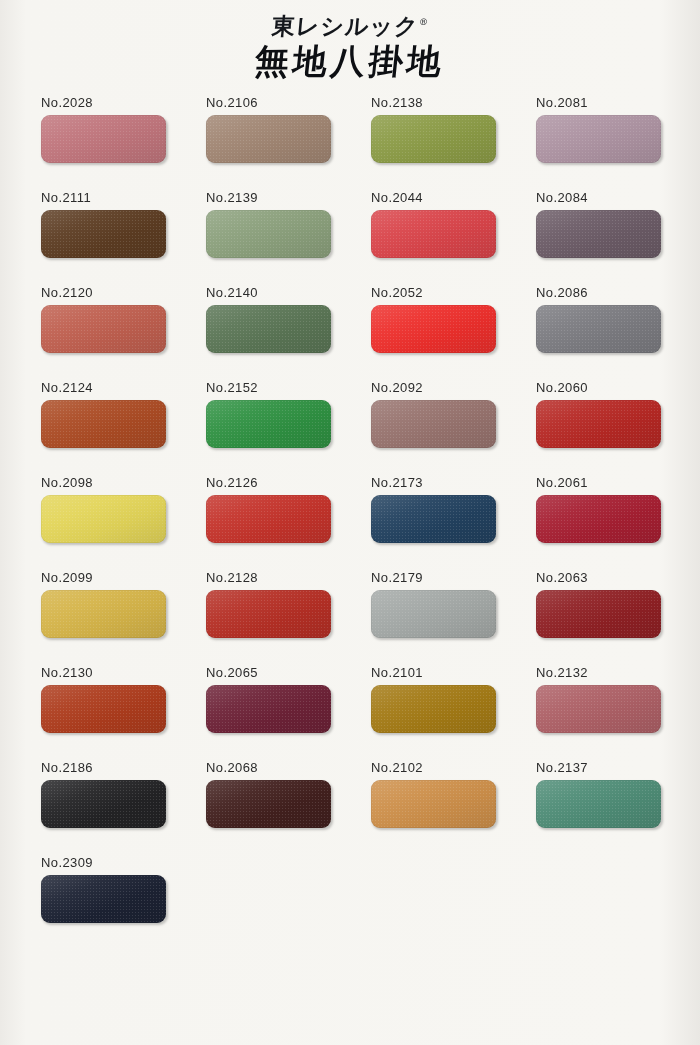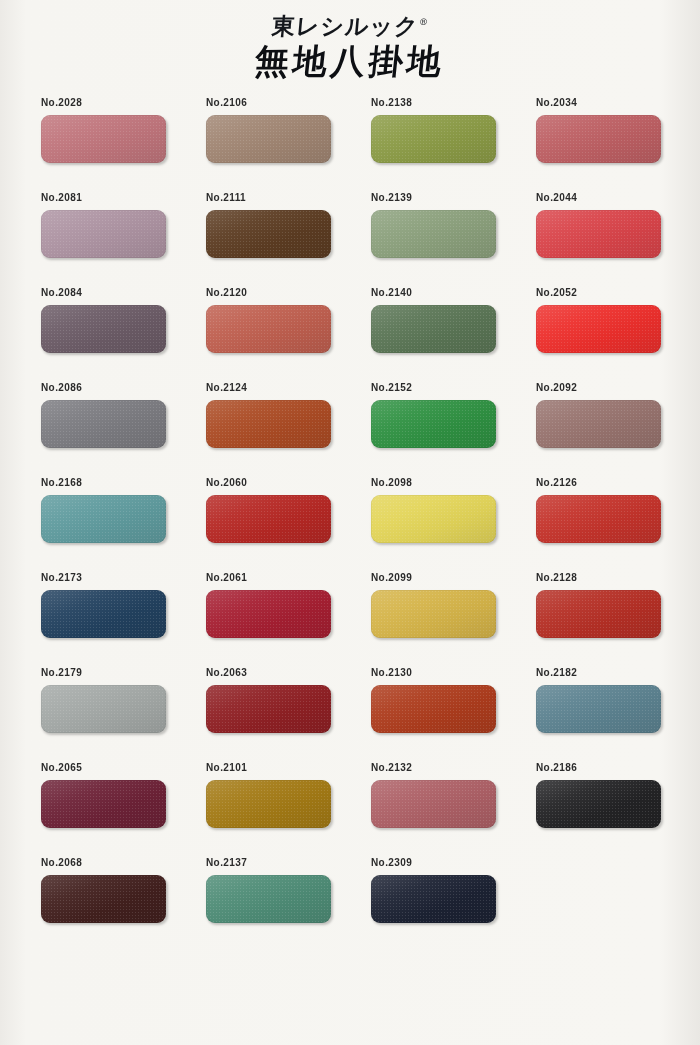--- a/index.html
+++ b/index.html
@@ -74,22 +74,22 @@
     grid-template-columns: repeat(4, 125px);
     grid-auto-rows: 95px;
     column-gap: 40px;
     row-gap: 0px;
   }
   .cell {
     position: relative;
   }
   .cell-label {
     font-family: "Liberation Sans", sans-serif;
-    font-size: 10px;
-    font-weight: bold;
+    font-size: 13px;
+    font-weight: normal;
     color: #2b2b2b;
     letter-spacing: 0.4px;
     line-height: 13px;
     margin-bottom: 6px;
     white-space: nowrap;
   }
   .swatch {
     width: 125px;
     height: 48px;
     border-radius: 9px;
@@ -144,24 +144,20 @@
       </div>
       <div class="cell">
         <div class="cell-label">No.2106</div>
         <div class="swatch" style="background-color: rgb(160, 133, 114);"></div>
       </div>
       <div class="cell">
         <div class="cell-label">No.2138</div>
         <div class="swatch" style="background-color: rgb(139, 155, 70);"></div>
       </div>
       <div class="cell">
-        <div class="cell-label">No.2034</div>
-        <div class="swatch" style="background-color: rgb(189, 95, 99);"></div>
-      </div>
-      <div class="cell">
         <div class="cell-label">No.2081</div>
         <div class="swatch" style="background-color: rgb(173, 147, 162);"></div>
       </div>
       <div class="cell">
         <div class="cell-label">No.2111</div>
         <div class="swatch" style="background-color: rgb(92, 60, 34);"></div>
       </div>
       <div class="cell">
         <div class="cell-label">No.2139</div>
         <div class="swatch" style="background-color: rgb(139, 160, 124);"></div>
@@ -196,24 +192,20 @@
       </div>
       <div class="cell">
         <div class="cell-label">No.2152</div>
         <div class="swatch" style="background-color: rgb(47, 145, 66);"></div>
       </div>
       <div class="cell">
         <div class="cell-label">No.2092</div>
         <div class="swatch" style="background-color: rgb(151, 115, 110);"></div>
       </div>
       <div class="cell">
-        <div class="cell-label">No.2168</div>
-        <div class="swatch" style="background-color: rgb(95, 155, 158);"></div>
-      </div>
-      <div class="cell">
         <div class="cell-label">No.2060</div>
         <div class="swatch" style="background-color: rgb(182, 40, 36);"></div>
       </div>
       <div class="cell">
         <div class="cell-label">No.2098</div>
         <div class="swatch" style="background-color: rgb(227, 213, 89);"></div>
       </div>
       <div class="cell">
         <div class="cell-label">No.2126</div>
         <div class="swatch" style="background-color: rgb(196, 51, 43);"></div>
@@ -240,44 +232,44 @@
       </div>
       <div class="cell">
         <div class="cell-label">No.2063</div>
         <div class="swatch" style="background-color: rgb(143, 32, 36);"></div>
       </div>
       <div class="cell">
         <div class="cell-label">No.2130</div>
         <div class="swatch" style="background-color: rgb(173, 60, 29);"></div>
       </div>
       <div class="cell">
-        <div class="cell-label">No.2182</div>
-        <div class="swatch" style="background-color: rgb(92, 130, 144);"></div>
-      </div>
-      <div class="cell">
         <div class="cell-label">No.2065</div>
         <div class="swatch" style="background-color: rgb(109, 34, 55);"></div>
       </div>
       <div class="cell">
         <div class="cell-label">No.2101</div>
         <div class="swatch" style="background-color: rgb(163, 122, 21);"></div>
       </div>
       <div class="cell">
         <div class="cell-label">No.2132</div>
         <div class="swatch" style="background-color: rgb(173, 96, 102);"></div>
       </div>
       <div class="cell">
         <div class="cell-label">No.2186</div>
         <div class="swatch" style="background-color: rgb(35, 35, 37);"></div>
       </div>
       <div class="cell">
         <div class="cell-label">No.2068</div>
         <div class="swatch" style="background-color: rgb(66, 32, 30);"></div>
       </div>
       <div class="cell">
+        <div class="cell-label">No.2102</div>
+        <div class="swatch" style="background-color: rgb(205, 143, 74);"></div>
+      </div>
+      <div class="cell">
         <div class="cell-label">No.2137</div>
         <div class="swatch" style="background-color: rgb(78, 140, 118);"></div>
       </div>
       <div class="cell">
         <div class="cell-label">No.2309</div>
         <div class="swatch" style="background-color: rgb(28, 34, 51);"></div>
       </div>
     </div>
 
 </div>

